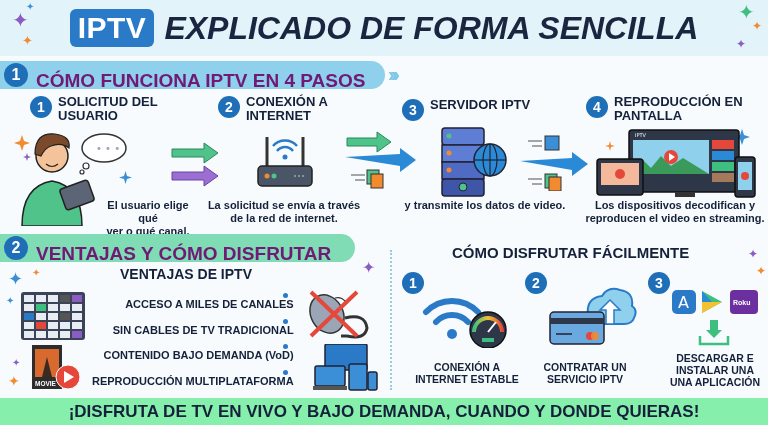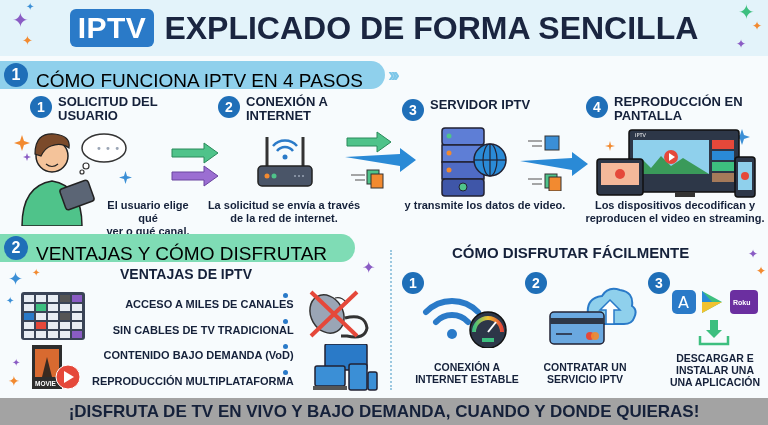--- a/index.html
+++ b/index.html
@@ -13,35 +13,35 @@
   .header {
     position: absolute; left: 0; top: 0; width: 768px; height: 56px;
     background: #e3f3fa;
     display: flex; align-items: center; justify-content: center;
   }
   .logo-badge {
     background: #2a7ac8; color: #fff; font-weight: 800;
     font-size: 30px; padding: 1px 8px; border-radius: 6px; margin-right: 10px;
     letter-spacing: 0.5px; line-height: 36px;
   }
-  .title { font-size: 32px; font-weight: 800; color: #1a2540; letter-spacing: 0px; }
+  .title { font-size: 32px; font-weight: 800; color: #1a2540; letter-spacing: 0px; font-style: italic; }
   .sparkle { position: absolute; font-size: 16px; line-height: 1; }
 
   .section-banner {
     position: absolute; height: 28px; border-radius: 0 16px 16px 0;
     display: flex; align-items: center; padding-left: 4px;
   }
   .sec1 { left: 0; top: 61px; width: 385px; background: #8fd0ec; }
   .sec2 { left: 0; top: 234px; width: 355px; background: #7fdcb5; }
   .sec-num {
     width: 24px; height: 24px; border-radius: 50%; background: #1f6fb8; color: #fff;
     font-weight: 800; font-size: 16px; display: flex; align-items: center; justify-content: center;
     margin-right: 8px;
   }
-  .sec-title { font-size: 19px; font-weight: 400; color: #000000; margin-top: 11px; }
+  .sec-title { font-size: 19px; font-weight: 700; color: #701a75; margin-top: 11px; }
   .chevrons { position: absolute; left: 388px; top: 63px; color: #7cc6e8; font-weight: 900; font-size: 20px; letter-spacing: -4px; }
 
   .step { position: absolute; top: 95px; }
   .step-head { display: flex; align-items: flex-start; }
   .step-num {
     width: 22px; height: 22px; border-radius: 50%; background: #1f6fb8; color:#fff;
     font-weight: 800; font-size: 14px; display: flex; align-items: center; justify-content: center;
     margin-right: 6px; flex-shrink: 0; margin-top: 1px;
   }
   .step-title { font-size: 13px; font-weight: 800; color:#15213a; text-align: left; line-height: 14px; }
@@ -58,21 +58,21 @@
 
   .enjoy-title { position: absolute; left: 452px; top: 244px; font-size: 15px; font-weight: 700; }
   .enjoy-step { position: absolute; text-align: center; font-size: 10.5px; font-weight: 800; line-height: 12px; }
   .enjoy-num {
     position: absolute; width: 22px; height: 22px; border-radius: 50%; background: #1f6fb8; color: #fff;
     font-weight: 800; font-size: 14px; display: flex; align-items: center; justify-content: center;
   }
 
   .footer {
     position: absolute; left: 0; top: 398px; width: 768px; height: 27px;
-    background: #a3a3a3; display: flex; align-items: center; justify-content: center;
+    background: #86efac; display: flex; align-items: center; justify-content: center;
     font-size: 17px; font-weight: 800; color: #15213a;
   }
 </style>
 </head>
 <body>
 
 <div class="header">
   <span class="logo-badge">IPTV</span>
   <span class="title">EXPLICADO DE FORMA SENCILLA</span>
 </div>

